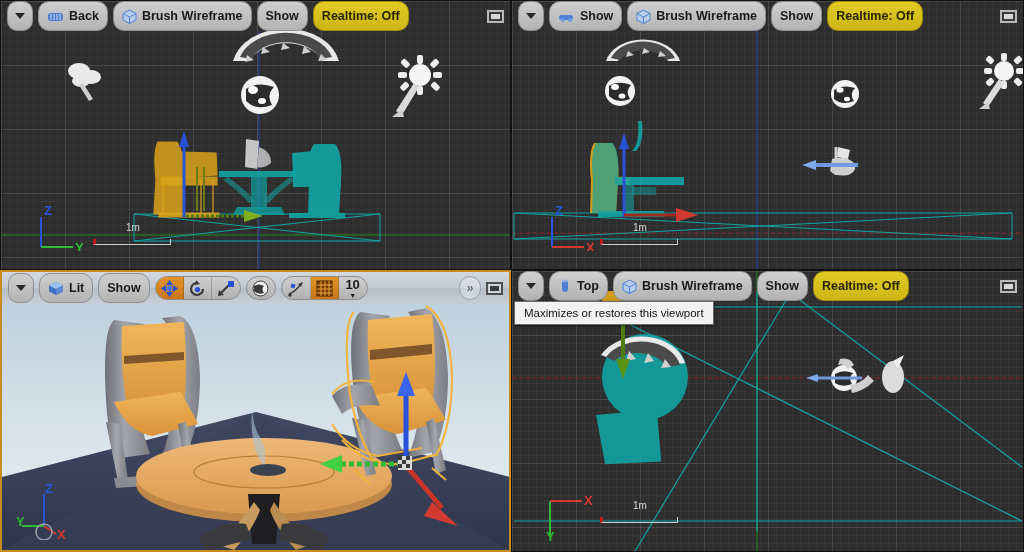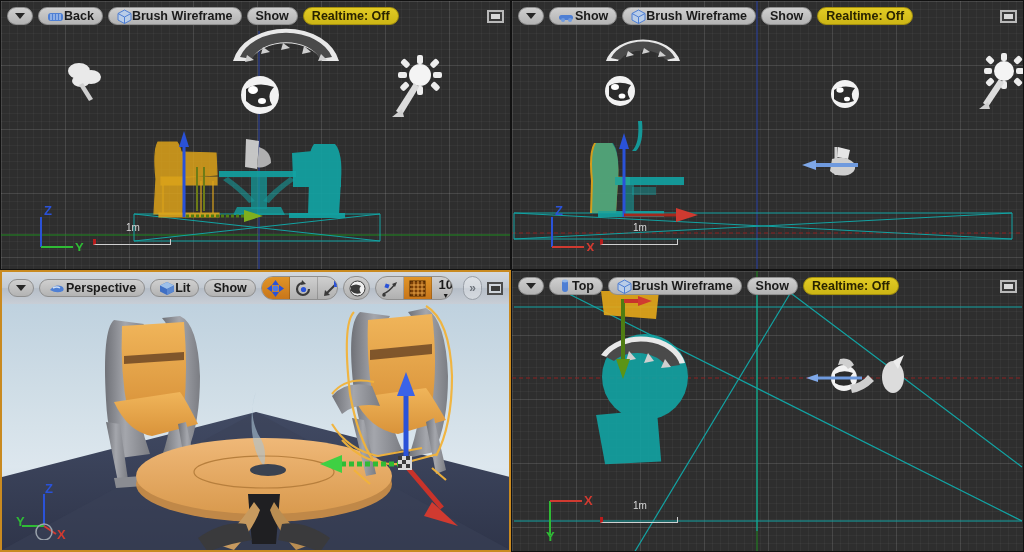--- a/index.html
+++ b/index.html
@@ -45,22 +45,22 @@
     height:30px;
     display:flex; align-items:center;
     padding:0 6px; gap:5px;
     z-index:30;
   }
   .toolbar.light{
     background:linear-gradient(to bottom,#d3d8de 0%,#c3cad2 48%,#b6bec8 52%,#c8ced6 100%);
     height:32px;
   }
   .tb-btn{
-    display:flex; align-items:center; 
-    height:18px; padding:0 8px;
+    display:flex; align-items:center; gap:5px;
+    height:30px; padding:0 8px;
     border-radius:11px;
     background:linear-gradient(to bottom,#cfcfcf,#b3b3b3);
     border:1px solid #8f8f8f;
     color:#1a1a1a; font-size:12.5px; font-weight:bold;
     white-space:nowrap; cursor:pointer; line-height:1;
   }
   .tb-btn.arrow{ padding:0 7px; border-radius:10px; }
   .tb-btn.realtime{
     background:linear-gradient(to bottom,#e2cb24,#cdb615);
     border:1px solid #a38f0d; color:#2a2400;
@@ -515,27 +515,20 @@
       <text x="29" y="11" fill="#2a52d8" font-size="13" font-weight="bold" font-family="Liberation Sans, sans-serif">Z</text>
       <text x="0" y="44" fill="#2fbb35" font-size="13" font-weight="bold" font-family="Liberation Sans, sans-serif">Y</text>
       <text x="41" y="57" fill="#d03a30" font-size="13" font-weight="bold" font-family="Liberation Sans, sans-serif">X</text>
     </svg>
 
     <div class="toolbar light">
       <div class="tb-btn arrow">
         <div class="caret"></div>
       </div>
       <div class="tb-btn">
-        <svg width="18" height="13">
-          <path d="M2 8 Q7 2 13 4 Q17 6 15 9 Q9 12 2 8 Z" fill="#4e7fd4"></path>
-          <path d="M5 6 Q9 4 12 6" stroke="#cfe0f7" stroke-width="1.4" fill="none"></path>
-        </svg>
-        <span>Perspective</span>
-      </div>
-      <div class="tb-btn">
         <svg width="16" height="15">
           <path d="M8 1 L15 4.5 L15 10.5 L8 14 L1 10.5 L1 4.5 Z" fill="#3f6fc4"></path>
           <path d="M8 1 L15 4.5 L8 8 L1 4.5 Z" fill="#9dc0ea"></path>
           <path d="M8 8 L15 4.5 L15 10.5 L8 14 Z" fill="#5b88d0"></path>
         </svg>
         <span>Lit</span>
       </div>
       <div class="tb-btn">
         <span>Show</span>
       </div>
@@ -696,15 +689,18 @@
       </div>
       <div class="tb-btn realtime">
         <span>Realtime: Off</span>
       </div>
       <div class="tb-spacer"></div>
       <div class="maxbtn">
           <i></i>
         </div>
     </div>
 
+    <div class="tooltip" style="left:2px;top:30px">
+      <span>Maximizes or restores this viewport</span>
+    </div>
   </div>
 
 </div>
 
 </body></html>

